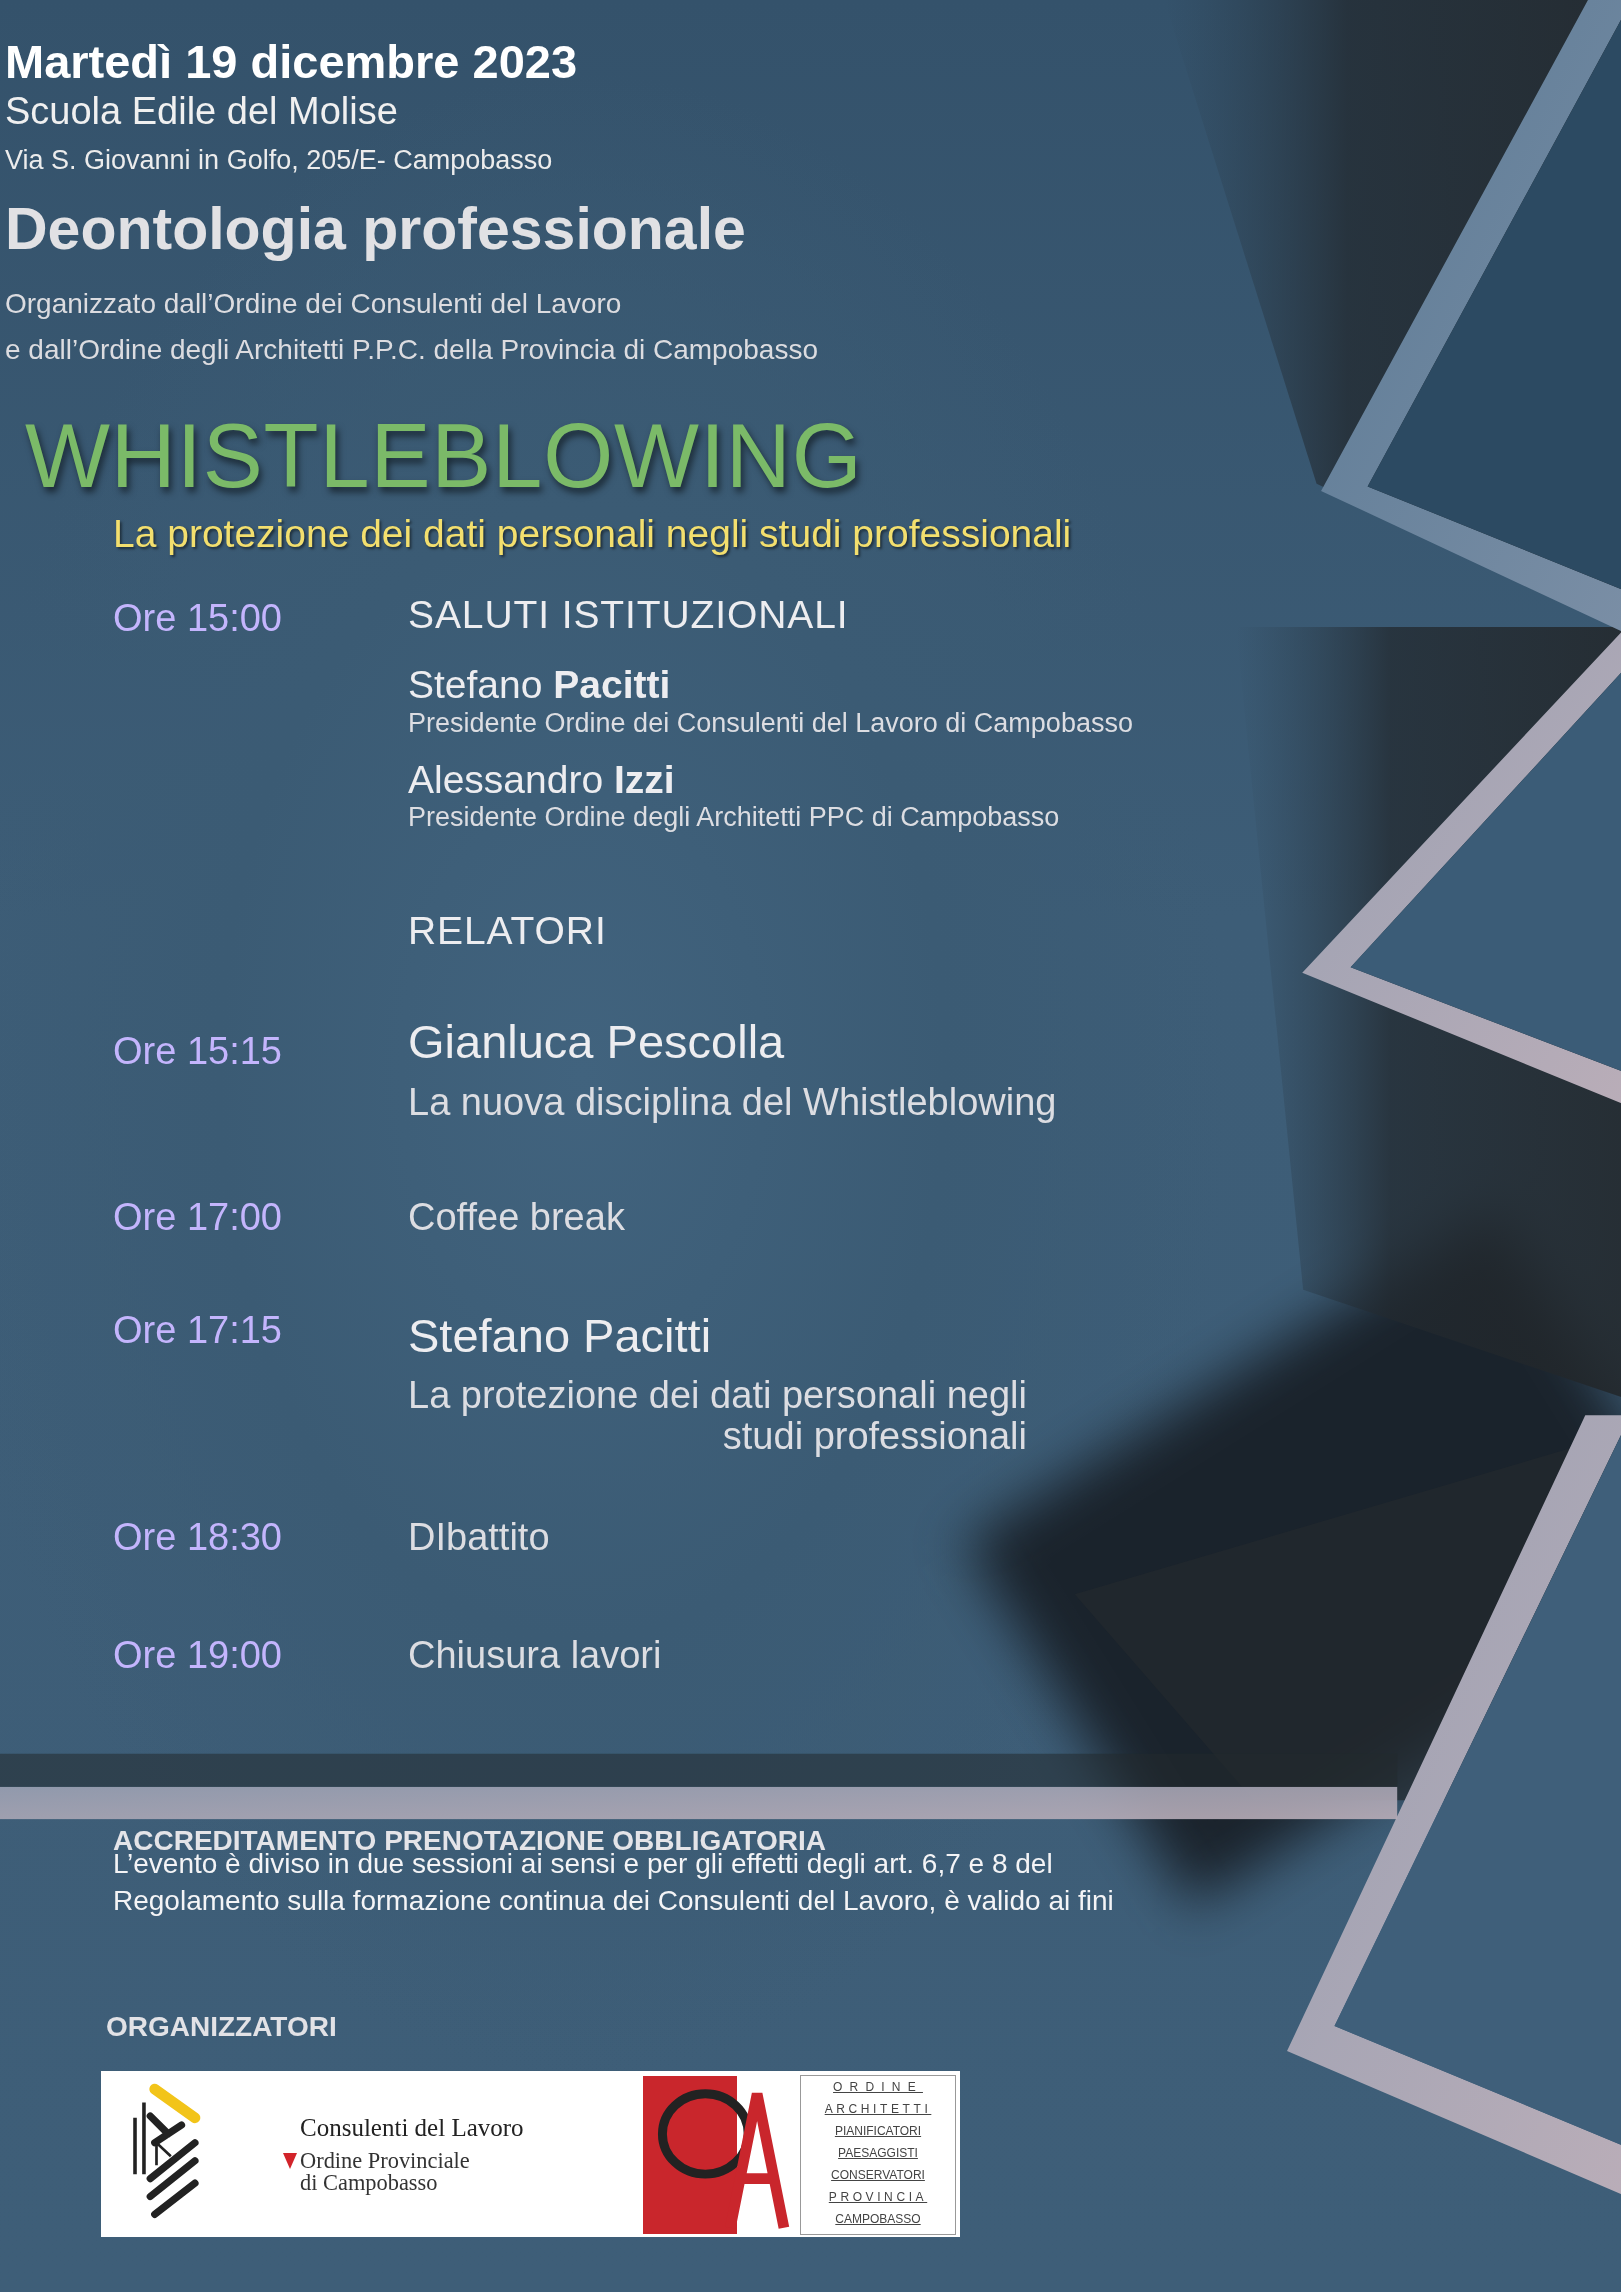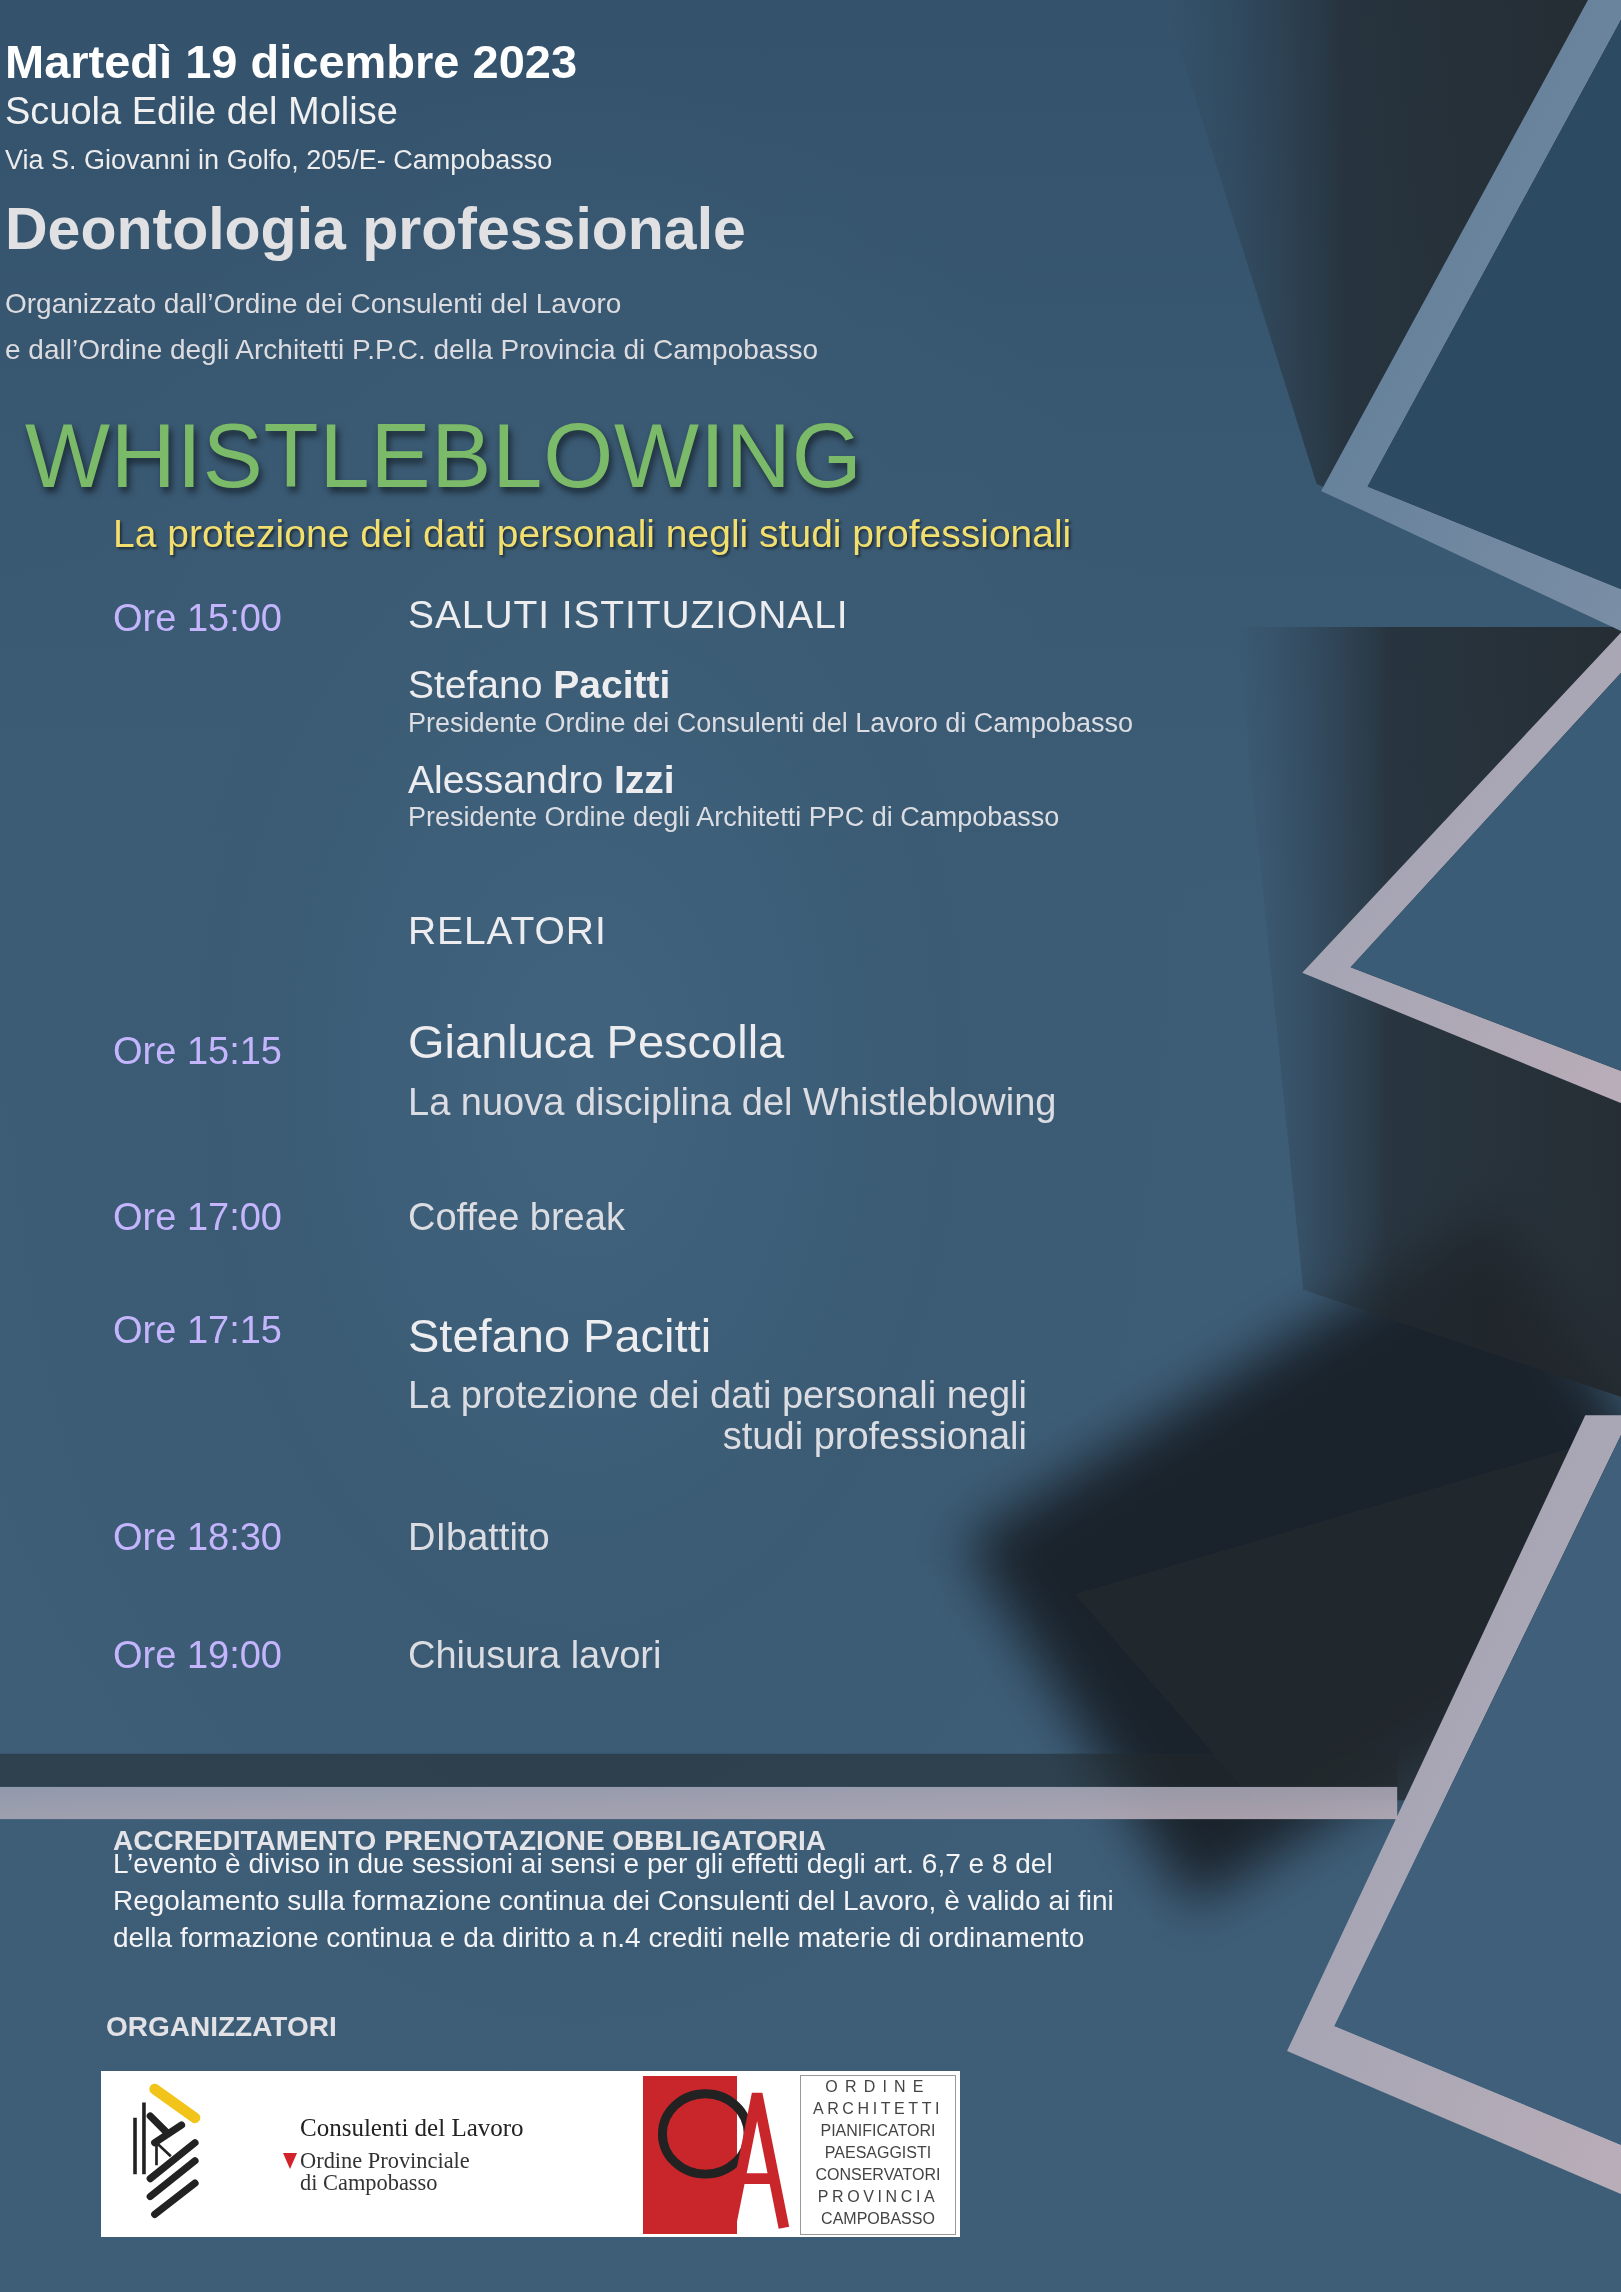--- a/index.html
+++ b/index.html
@@ -50,21 +50,21 @@
   .logo-box { background: #ffffff; }
   .logo1 { left: 101px; top: 2071px; width: 547px; height: 166px; padding-left: 14px; }
   .logo2 { left: 641px; top: 2071px; width: 319px; height: 166px; }
   .l1-title { position: absolute; left: 199px; top: 43px; font-family: "Liberation Serif", serif; font-size: 25px; color: #222; }
   .l1-sub { position: absolute; left: 199px; top: 79px; font-family: "Liberation Serif", serif; font-size: 22.4px; line-height: 21.5px; color: #333; }
   .l1-tri { position: absolute; left: 182px; top: 82px; width: 0; height: 0;
     border-left: 7.2px solid transparent; border-right: 7.2px solid transparent; border-top: 16px solid #d2232a; }
   .l2-red { position: absolute; left: 1.8px; top: 5.4px; width: 94px; height: 158px; background: #c9262c; }
   .l2-text { position: absolute; left: 159px; top: 3.6px; width: 154px; height: 158px;
     border: 0.9px solid #999; font-family: "Liberation Sans", sans-serif; color: #444; text-align: center; }
-  .l2-line { font-size: 16px; line-height: 22px; }
+  .l2-line { font-size: 12px; line-height: 22px; text-decoration: underline; }
   .l2-wide { letter-spacing: 7.2px; }
   .l2-mid { letter-spacing: 3.6px; }
 </style>
 </head>
 <body>
 
 <div class="bg"></div>
 <div class="shadow-band" style="left:1030px; top:1343px; width:627px; height:430px; transform:rotate(-32deg);"></div>
 
 <svg class="frames" width="1622" height="2293" viewBox="0 0 1811 2560">
@@ -145,21 +145,20 @@
 <div class="abs time" style="top:1516px">Ore 18:30</div>
 <div class="abs col item" style="top:1516px">DIbattito</div>
 
 <div class="abs time" style="top:1634px">Ore 19:00</div>
 <div class="abs col item" style="top:1634px">Chiusura lavori</div>
 
 <div class="abs accred">ACCREDITAMENTO PRENOTAZIONE OBBLIGATORIA</div>
 <div class="abs body-text">
   <div>L’evento è diviso in due sessioni ai sensi e per gli effetti degli art. 6,7 e 8 del</div>
   <div>Regolamento sulla formazione continua dei Consulenti del Lavoro, è valido ai fini</div>
-  <div>della formazione continua e da diritto a n.4 crediti nelle materie di ordinamento</div>
 </div>
 
 <div class="abs organizers">ORGANIZZATORI</div>
 
 <div class="abs logo-box logo1">
   <svg width="179" height="166" style="position:absolute;left:0;top:0" viewBox="0 0 200 185">
     <line x1="60" y1="20" x2="105" y2="52" stroke="#f2c419" stroke-width="12" stroke-linecap="round"></line>
     <path d="M48 35 L48 115 M38 52 L38 115" stroke="#222" stroke-width="4" fill="none"></path>
     <path d="M55 50 L75 70 M60 80 L90 60 M55 120 L105 80 M55 140 L105 100 M60 160 L105 125" stroke="#222" stroke-width="8" fill="none" stroke-linecap="round"></path>
     <path d="M62 105 L62 80 L78 95" stroke="#222" stroke-width="3" fill="none"></path>

